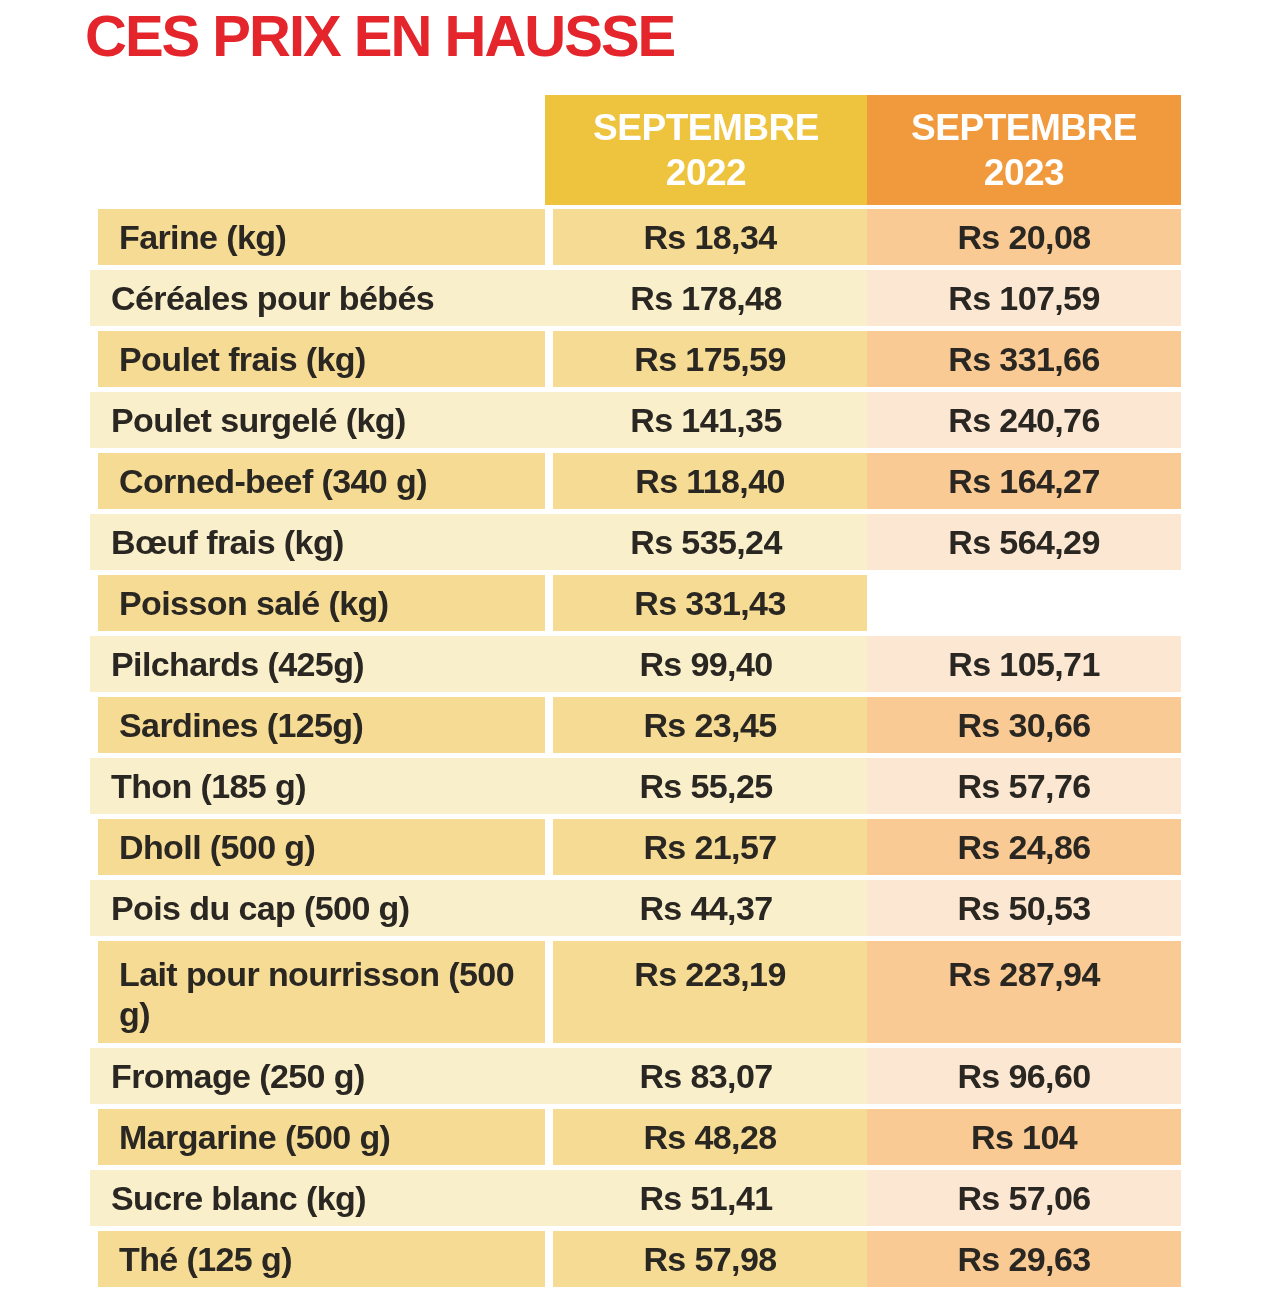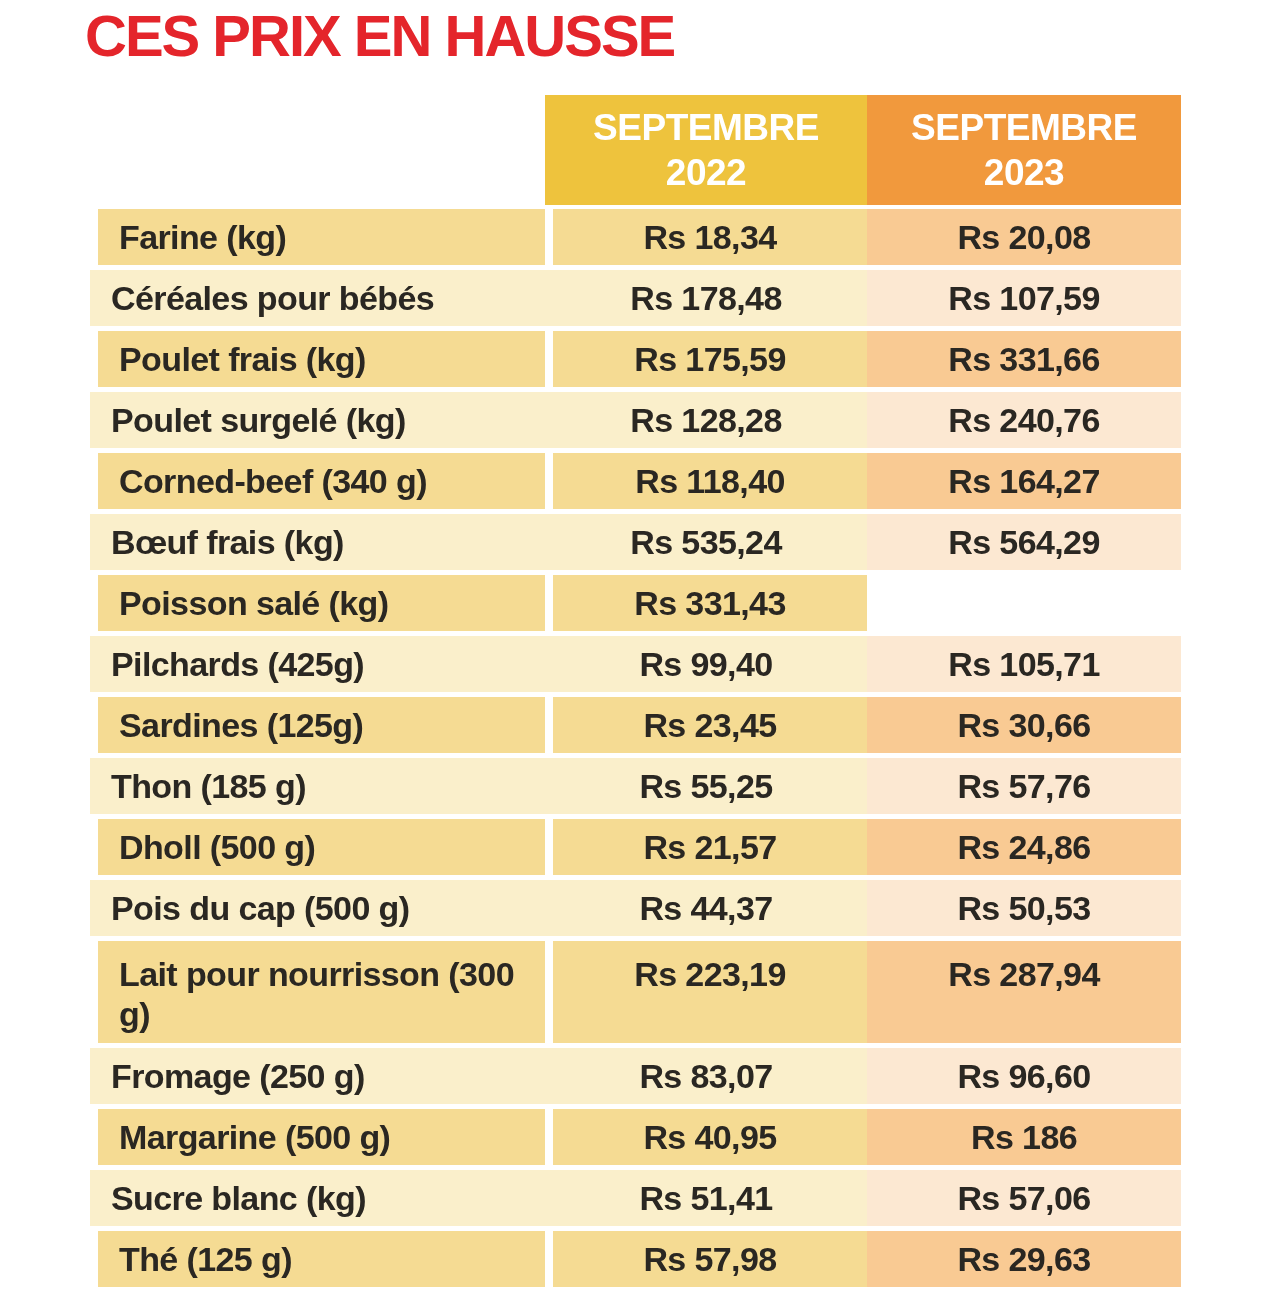--- a/index.html
+++ b/index.html
@@ -113,21 +113,21 @@
   </div>
 
   <div class="row dark">
     <div class="cell item">Poulet frais (kg)</div>
     <div class="cell price p2022">Rs 175,59</div>
     <div class="cell price p2023">Rs 331,66</div>
   </div>
 
   <div class="row light">
     <div class="cell item">Poulet surgelé (kg)</div>
-    <div class="cell price p2022">Rs 128,28</div>
+    <div class="cell price p2022">Rs 141,35</div>
     <div class="cell price p2023">Rs 240,76</div>
   </div>
 
   <div class="row dark">
     <div class="cell item">Corned-beef (340 g)</div>
     <div class="cell price p2022">Rs 118,40</div>
     <div class="cell price p2023">Rs 164,27</div>
   </div>
 
   <div class="row light">
@@ -165,35 +165,35 @@
     <div class="cell price p2023">Rs 24,86</div>
   </div>
 
   <div class="row light">
     <div class="cell item">Pois du cap (500 g)</div>
     <div class="cell price p2022">Rs 44,37</div>
     <div class="cell price p2023">Rs 50,53</div>
   </div>
 
   <div class="row dark">
-    <div class="cell item">Lait pour nourrisson (300 g)</div>
+    <div class="cell item">Lait pour nourrisson (500 g)</div>
     <div class="cell price p2022">Rs 223,19</div>
     <div class="cell price p2023">Rs 287,94</div>
   </div>
 
   <div class="row light">
     <div class="cell item">Fromage (250 g)</div>
     <div class="cell price p2022">Rs 83,07</div>
     <div class="cell price p2023">Rs 96,60</div>
   </div>
 
   <div class="row dark">
     <div class="cell item">Margarine (500 g)</div>
-    <div class="cell price p2022">Rs 40,95</div>
-    <div class="cell price p2023">Rs 186</div>
+    <div class="cell price p2022">Rs 48,28</div>
+    <div class="cell price p2023">Rs 104</div>
   </div>
 
   <div class="row light">
     <div class="cell item">Sucre blanc (kg)</div>
     <div class="cell price p2022">Rs 51,41</div>
     <div class="cell price p2023">Rs 57,06</div>
   </div>
 
   <div class="row dark">
     <div class="cell item">Thé (125 g)</div>

